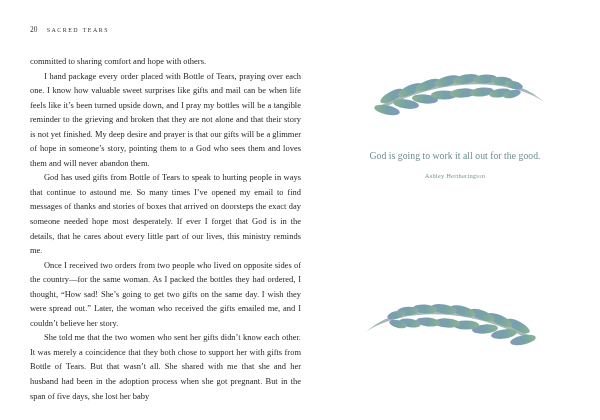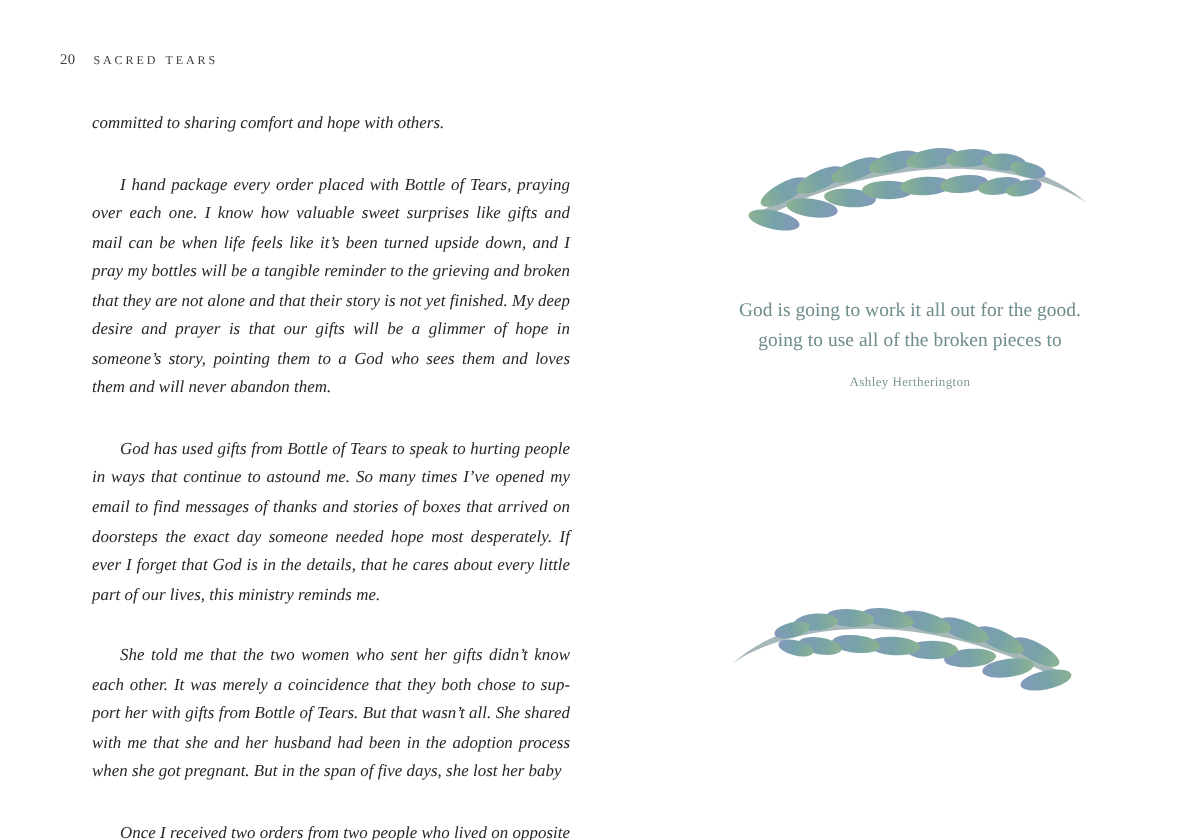--- a/index.html
+++ b/index.html
@@ -51,29 +51,28 @@
     letter-spacing: 0.17em;
     font-size: 8.6px;
     font-family: Liberation Serif, serif;
   }
 
   .body-col {
     width: 271px;
   }
 
   .body-col p {
-    margin: 16px;
+    margin: 0;
     font-size: 8.45px;
     line-height: 14.55px;
     text-align: justify;
     text-justify: inter-word;
     hyphens: manual;
     color: #262626;
     letter-spacing: 0.002em;
-    font-style: italic;
   }
   .body-col p.indent {
     text-indent: 14px;
   }
 
   
   .page-right {
     position: relative;
     width: 290px;
     height: 420px;
@@ -122,22 +121,22 @@
 
     <div class="running-head">
       <span class="folio">20</span>
       <span class="head-title">Sacred Tears</span>
     </div>
 
     <div class="body-col">
       <p>committed to sharing comfort and hope with others.</p>
       <p class="indent">I hand package every order placed with Bottle of Tears, praying over each one. I know how valuable sweet surprises like gifts and mail can be when life feels like it’s been turned upside down, and I pray my bottles will be a tangible reminder to the grieving and broken that they are not alone and that their story is not yet finished. My deep desire and prayer is that our gifts will be a glimmer of hope in someone’s story, pointing them to a God who sees them and loves them and will never abandon them.</p>
       <p class="indent">God has used gifts from Bottle of Tears to speak to hurting peo­ple in ways that continue to astound me. So many times I’ve opened my email to find messages of thanks and stories of boxes that arrived on doorsteps the exact day someone needed hope most desperately. If ever I forget that God is in the details, that he cares about every little part of our lives, this ministry reminds me.</p>
+      <p class="indent">Once I received two orders from two people who lived on op­posite sides of the country—for the same woman. As I packed the bottles they had ordered, I thought, “How sad! She’s going to get two gifts on the same day. I wish they were spread out.” Later, the woman who received the gifts emailed me, and I couldn’t believe her story.</p>
       <p class="indent">She told me that the two women who sent her gifts didn’t know each other. It was merely a coincidence that they both chose to sup­port her with gifts from Bottle of Tears. But that wasn’t all. She shared with me that she and her husband had been in the adoption process when she got pregnant. But in the span of five days, she lost her baby</p>
-      <p class="indent">Once I received two orders from two people who lived on op­posite sides of the country—for the same woman. As I packed the bottles they had ordered, I thought, “How sad! She’s going to get two gifts on the same day. I wish they were spread out.” Later, the woman who received the gifts emailed me, and I couldn’t believe her story.</p>
     </div>
 
   </div>
 
   <div class="page-right">
 
     <div class="ornament ornament-top">
       <svg viewBox="0 0 190 62" xmlns="http://www.w3.org/2000/svg">
         <defs>
           <linearGradient id="lgA" x1="0" y1="0" x2="1" y2="0">
@@ -168,21 +167,20 @@
           <ellipse cx="140" cy="27" rx="11" ry="4.2" transform="rotate(-9 140 27)"></ellipse>
 
           <ellipse cx="154" cy="19" rx="9" ry="3.8" transform="rotate(14 154 19)"></ellipse>
           <ellipse cx="152" cy="28" rx="9" ry="3.8" transform="rotate(-14 152 28)"></ellipse>
         </g>
       </svg>
     </div>
 
     <div class="pullquote">
       <div class="line">God is going to work it all out for the good.</div>
-      <div class="line">going to use all of the broken pieces to</div>
       <div class="attribution">Ashley Hertherington</div>
     </div>
 
     <div class="ornament ornament-bot">
       <svg viewBox="0 0 190 62" xmlns="http://www.w3.org/2000/svg">
         <defs>
           <linearGradient id="lgB" x1="0" y1="0" x2="1" y2="0">
             <stop offset="0" stop-color="#86ae8c"></stop>
             <stop offset="0.5" stop-color="#6f9ea4"></stop>
             <stop offset="1" stop-color="#7e93b8"></stop>

